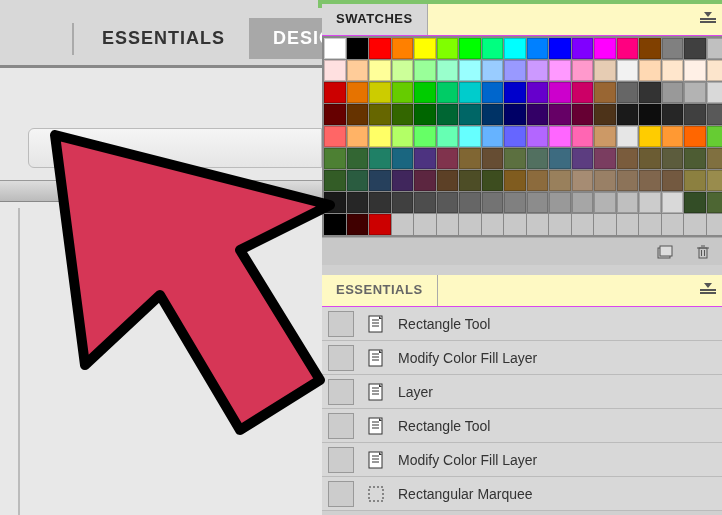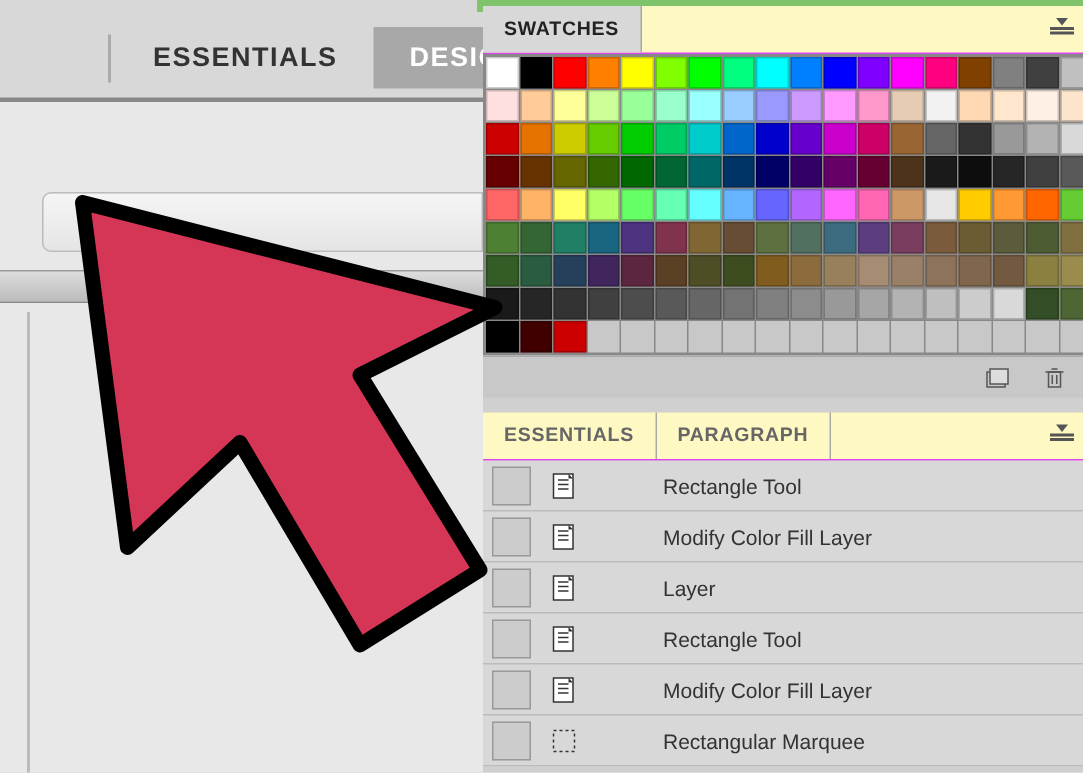--- a/index.html
+++ b/index.html
@@ -31,21 +31,21 @@
 .swatch { width: 21.5px; height: 21px; border: 1px solid rgba(0,0,0,0.2); cursor: pointer; }
 .swatch.empty { background: #c8c8c8; border: none; cursor: default; }
 .swatch-footer { display: flex; justify-content: flex-end; align-items: center; height: 28px; padding: 0 10px; gap: 20px; background: #c8c8c8; border-top: 1px solid #aaa; }
 .icon-btn { width: 18px; height: 18px; cursor: pointer; display: flex; align-items: center; justify-content: center; }
 
 .history-panel { margin-top: 10px; background: #c8c8c8; }
 .history-list { background: #d8d8d8; max-height: 260px; overflow: hidden; }
 .history-item { display: flex; align-items: center; height: 34px; border-bottom: 1px solid #bbb; padding-left: 6px; cursor: pointer; }
 .history-slot { width: 26px; height: 26px; background: #ccc; border: 1px solid #999; margin-right: 10px; }
 .history-icon { width: 24px; height: 24px; margin-right: 10px; display: flex; align-items: center; justify-content: center; }
-.history-label { font-size: 14px; color: #333; margin-left: 44px; }
+.history-label { font-size: 14px; color: #333; }
 
 .big-arrow { position: absolute; top: 110px; left: 30px; width: 320px; height: 340px; pointer-events: none; z-index: 10; }
 </style>
 </head>
 <body>
 
 <div class="top-bar">
   <div class="top-tabs">
     <div class="top-tab-sep"></div>
     <div class="top-tab">ESSENTIALS</div>
@@ -245,21 +245,20 @@
             <line x1="5.5" y1="6" x2="5.5" y2="12" stroke="#555"></line>
             <line x1="8.5" y1="6" x2="8.5" y2="12" stroke="#555"></line>
           </svg>
       </div>
     </div>
   </div>
 
   <div class="history-panel">
     <div class="tab-bar">
       <div class="tab">ESSENTIALS</div>
-      <div class="tab">PARAGRAPH</div>
       <div class="panel-menu"></div>
     </div>
     <div class="history-list" id="history-list">
         <div class="history-item">
           <div class="history-slot"></div>
           <div class="history-icon">
             <svg width="20" height="20" viewBox="0 0 20 20">
               <rect x="3" y="2" width="13" height="16" fill="#fff" stroke="#333"></rect>
               <line x1="6" y1="6" x2="13" y2="6" stroke="#333"></line>
               <line x1="6" y1="9" x2="13" y2="9" stroke="#333"></line>

